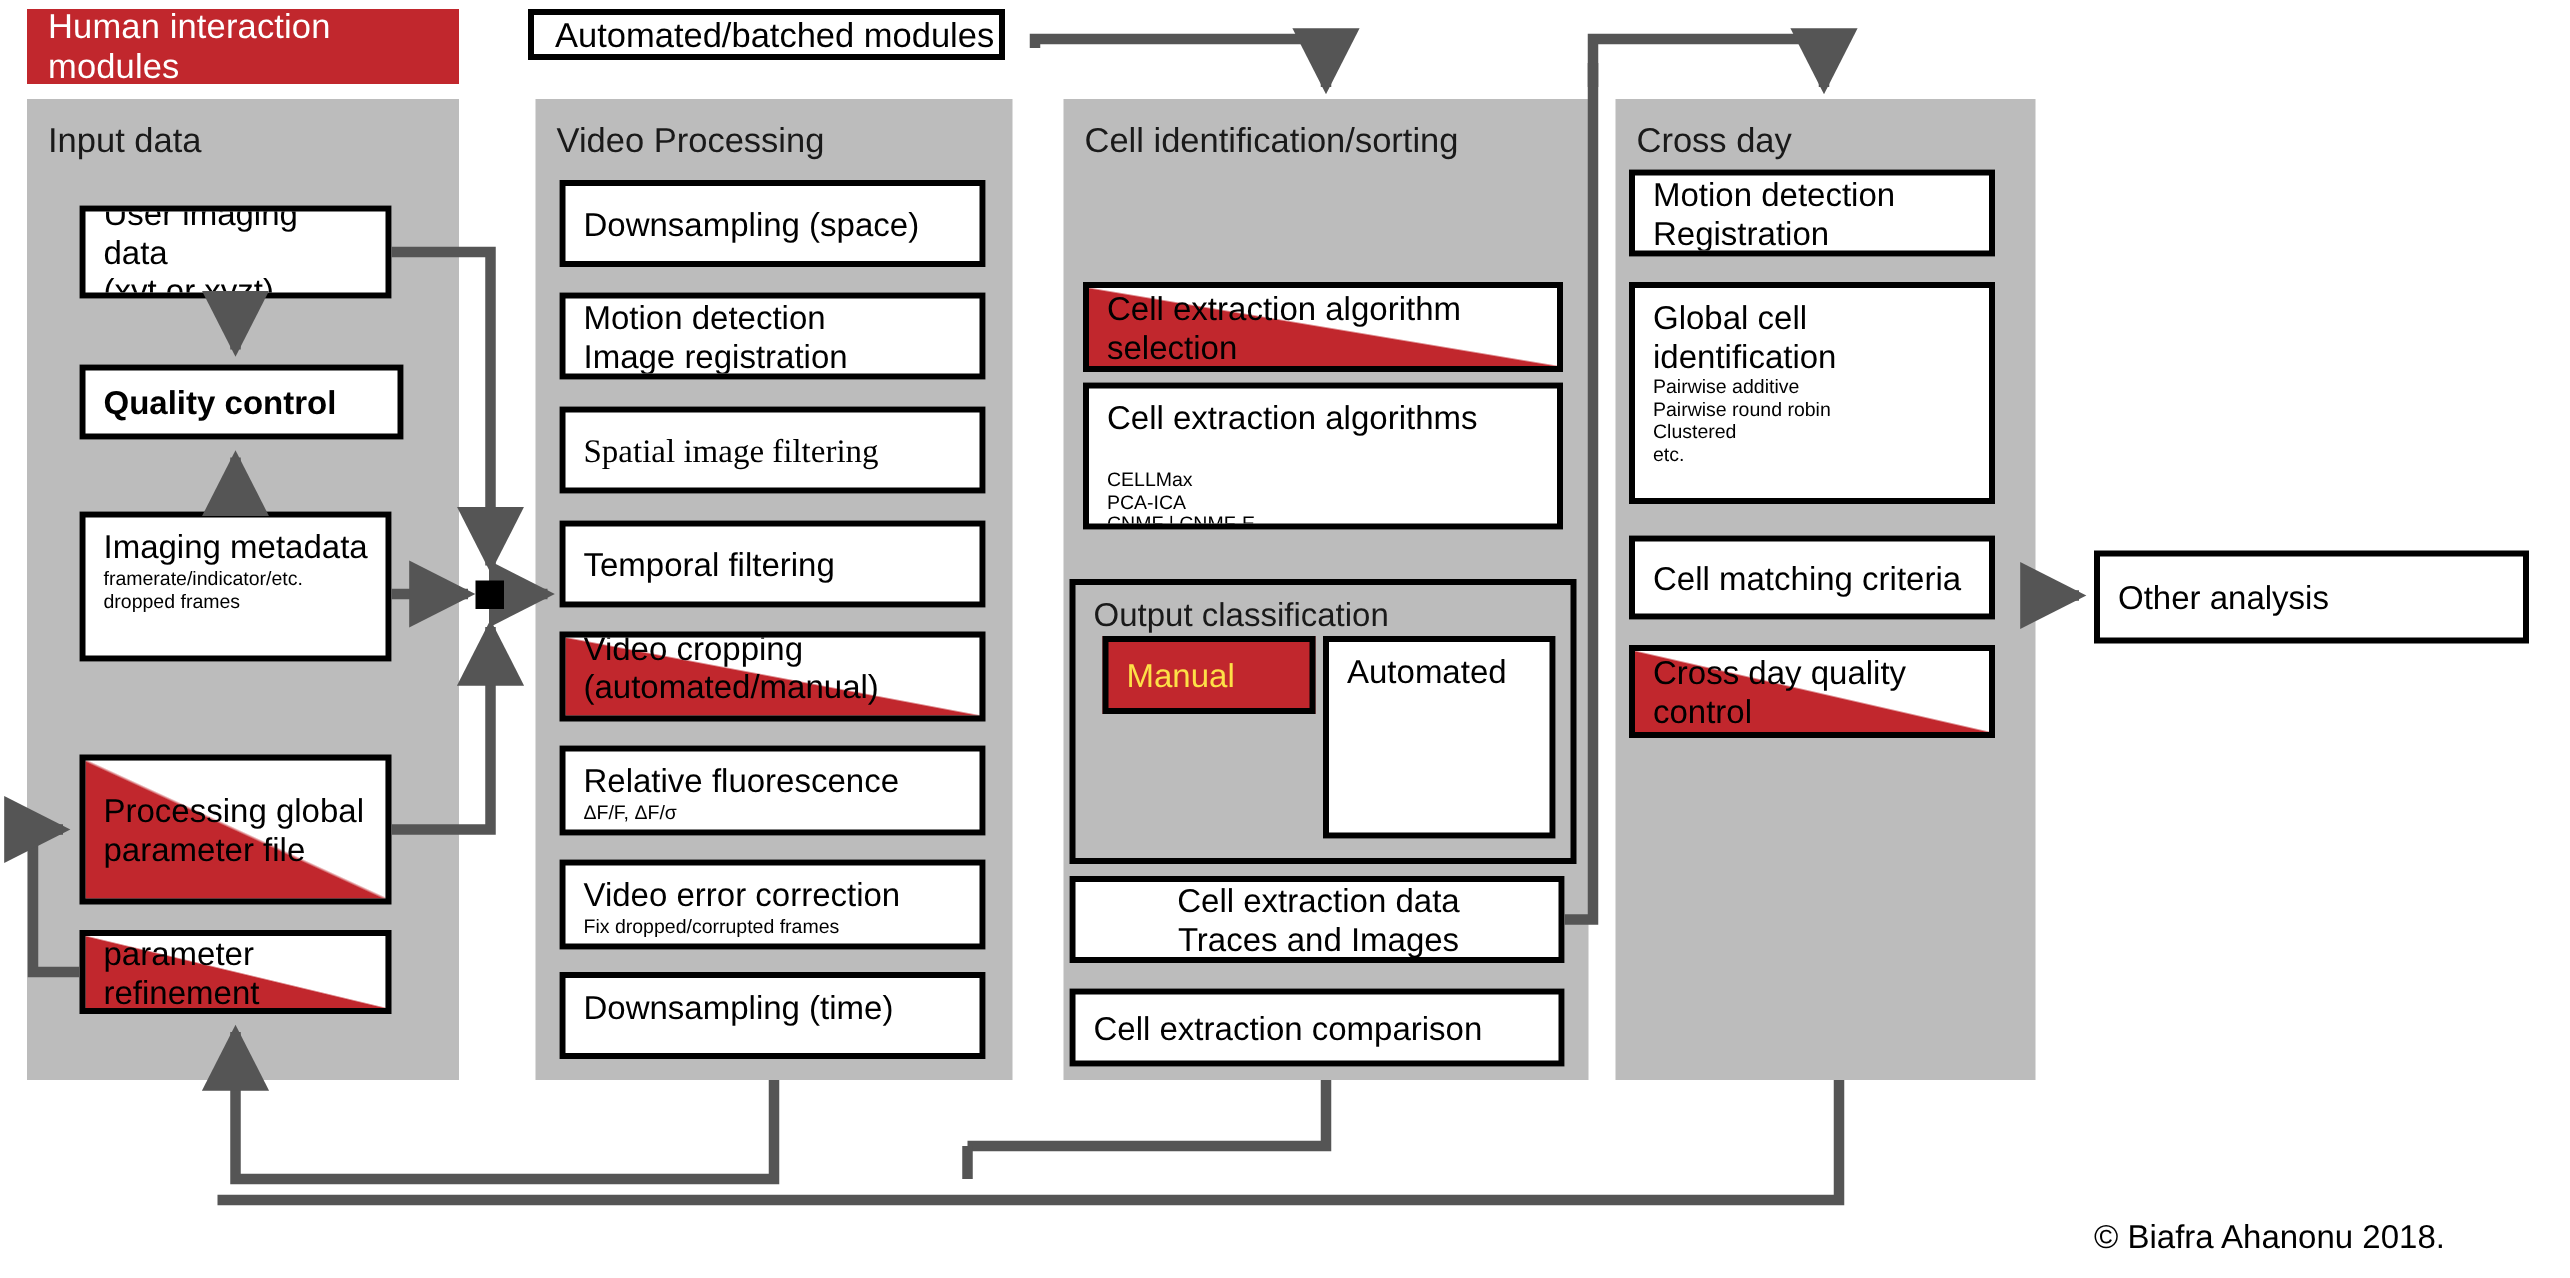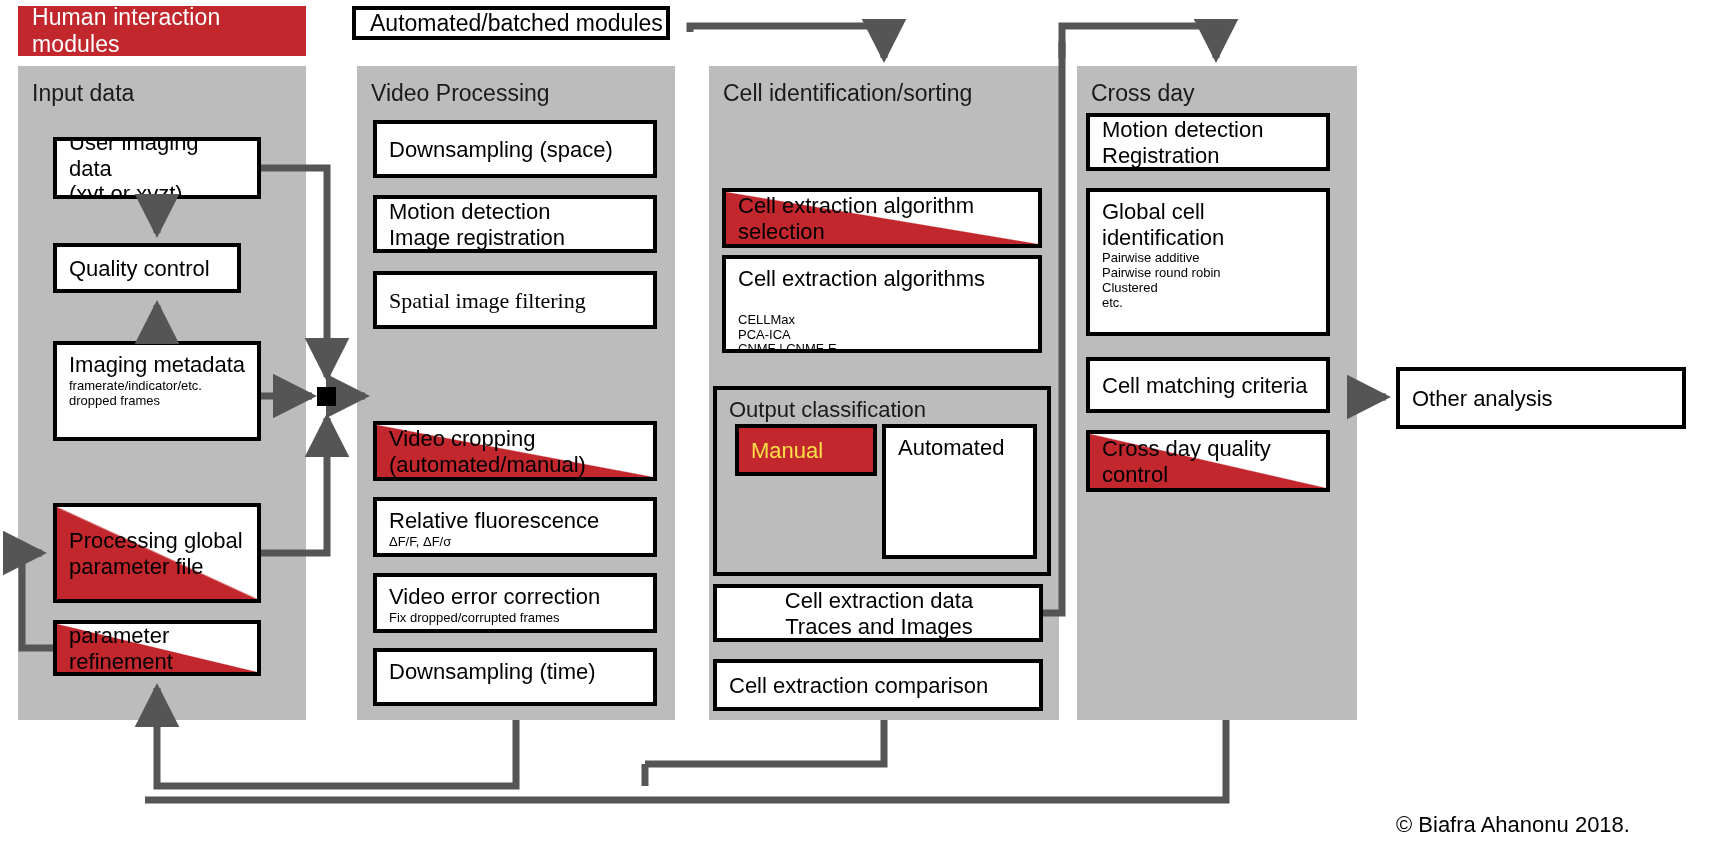--- a/index.html
+++ b/index.html
@@ -75,21 +75,21 @@
 
   <div class="abs panel" style="left:18px;top:66px;width:288px;height:654px;">
     <div class="panel-title">Input data</div>
   </div>
 
   <div class="abs node" style="left:53px;top:137px;width:208px;height:62px;">
     <div class="ttl">User imaging data
 (xyt or xyzt)</div>
   </div>
 
-  <div class="abs node" style="left:53px;top:243px;width:188px;height:50px;">
+  <div class="abs node" style="left:53px;top:243px;width:216px;height:50px;font-weight:bold;">
     <div class="ttl">Quality control</div>
   </div>
 
   <div class="abs node" style="left:53px;top:341px;width:208px;height:100px;justify-content:flex-start;">
     <div class="ttl">Imaging metadata</div>
     <div class="sub">framerate/indicator/etc.
 dropped frames</div>
   </div>
 
   <div class="abs node red-diag" style="left:53px;top:503px;width:208px;height:100px;">
@@ -112,22 +112,25 @@
 
   <div class="abs node" style="left:373px;top:195px;width:284px;height:58px;">
     <div class="ttl">Motion detection
 Image registration</div>
   </div>
 
   <div class="abs node" style="left:373px;top:271px;width:284px;height:58px;font-family:Liberation Serif, serif;">
     <div class="ttl">Spatial image  filtering</div>
   </div>
 
-
-  <div class="abs node red-diag" style="left:373px;top:421px;width:284px;height:60px;">
+  <div class="abs node" style="left:373px;top:347px;width:284px;height:58px;">
+    <div class="ttl">Temporal filtering</div>
+  </div>
+
+  <div class="abs node red-diag" style="left:373px;top:421px;width:284px;height:60px;justify-content:flex-end;">
     <div class="ttl">Video cropping
 (automated/manual)</div>
   </div>
 
   <div class="abs node" style="left:373px;top:497px;width:284px;height:60px;justify-content:flex-start;">
     <div class="ttl">Relative fluorescence</div>
     <div class="sub">ΔF/F, ΔF/σ</div>
   </div>
 
   <div class="abs node" style="left:373px;top:573px;width:284px;height:60px;justify-content:flex-start;">

